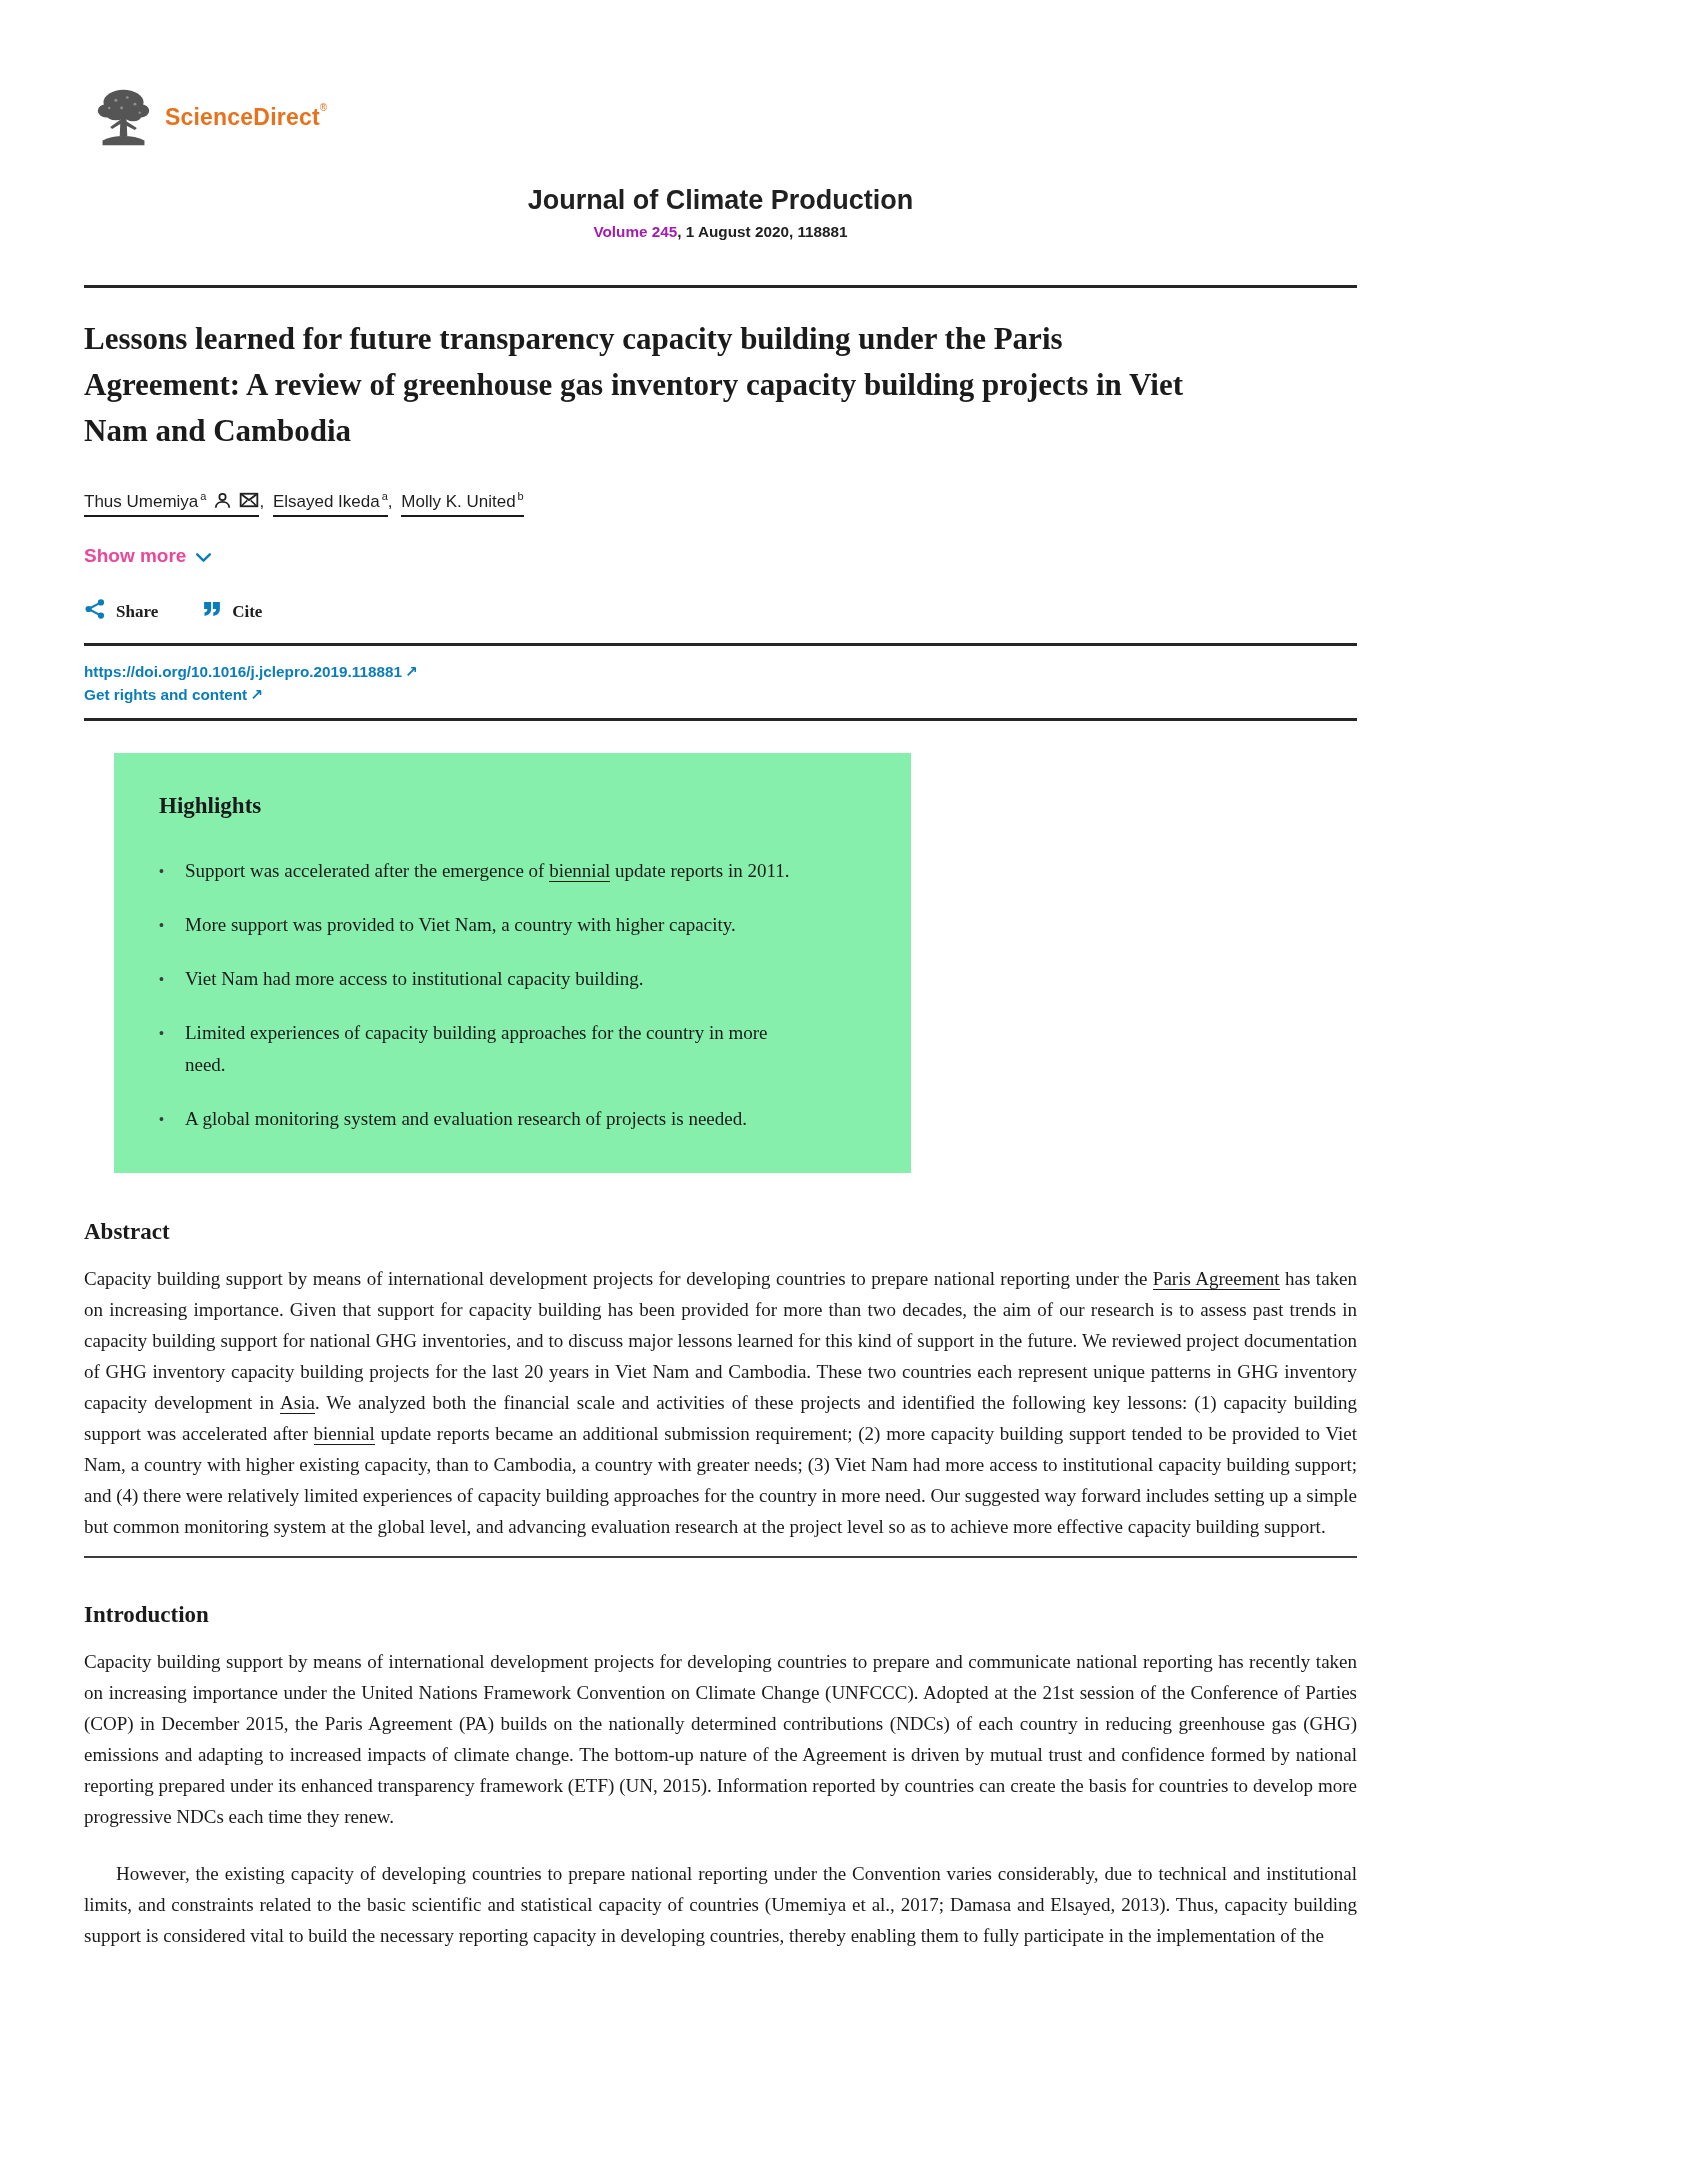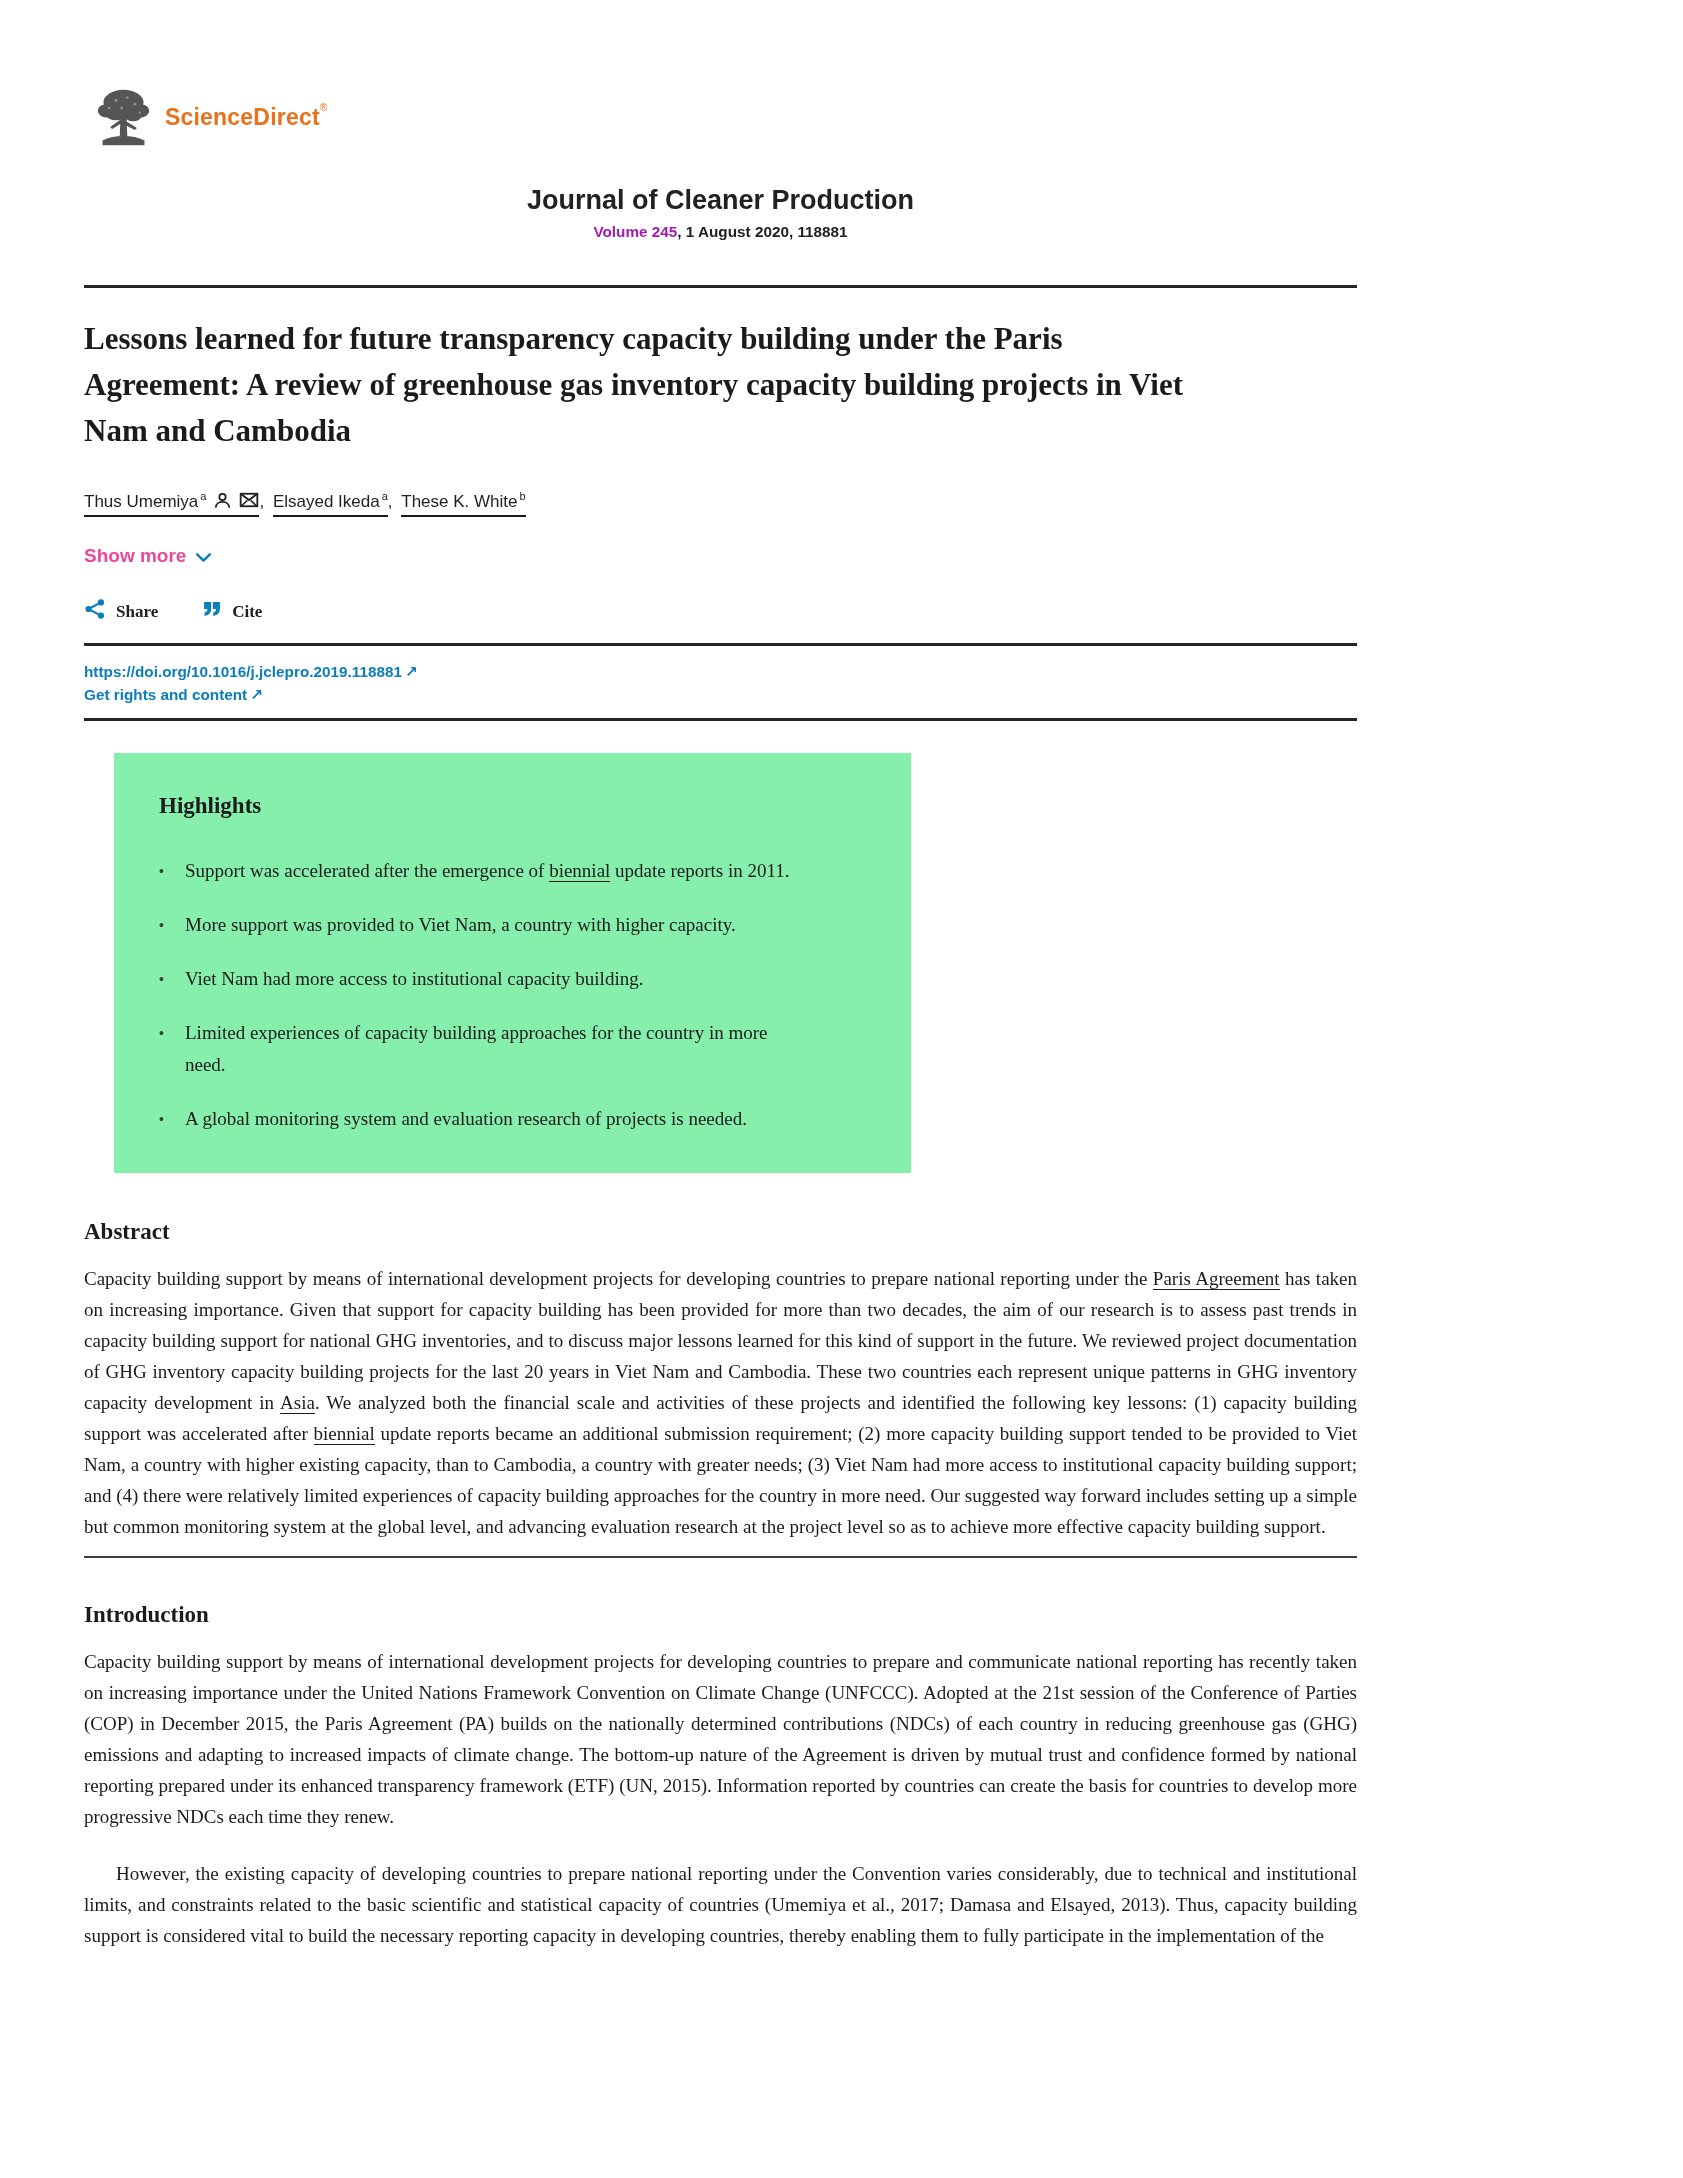--- a/index.html
+++ b/index.html
@@ -120,41 +120,41 @@
       </span>
       <span>
         <span class="sd-text">ScienceDirect</span><span class="sd-reg">®</span>
       </span>
     </a>
   </div>
 
   <div class="content">
 
     <div class="journal-head">
-      <div class="journal-title">Journal of Cleaner Production</div>
+      <div class="journal-title">Journal of Climate Production</div>
       <div class="journal-issue">
         <span class="vol-link">Volume 245</span><span>, 1 August 2020, 118881</span>
       </div>
     </div>
 
     <hr class="rule r1">
 
     <h1 class="title">Lessons learned for future transparency capacity building under the Paris Agreement: A review of greenhouse gas inventory capacity building projects in Viet Nam and Cambodia</h1>
 
     <div class="authors">
       <span class="author"><span>Thus Umemiya</span><sup>a</sup><span class="a-icon"><svg viewBox="0 0 24 24" width="19" height="19">
               <circle cx="12" cy="7.5" r="4" fill="none" stroke="#212121" stroke-width="2.2"></circle>
               <path d="M3.5 21c0-4.6 3.8-7.2 8.5-7.2s8.5 2.6 8.5 7.2" fill="none" stroke="#212121" stroke-width="2.2"></path>
             </svg></span><span class="a-icon"><svg viewBox="0 0 24 24" width="20" height="20">
               <rect x="2" y="4.5" width="20" height="15" fill="none" stroke="#212121" stroke-width="2.2"></rect>
               <path d="M2 4.5l10 7.5 10-7.5" fill="none" stroke="#212121" stroke-width="2.2"></path>
               <path d="M2.5 19.5l7.5-7M21.5 19.5l-7.5-7" fill="none" stroke="#212121" stroke-width="1.8"></path>
             </svg></span></span><span class="sep">, </span>
       <span class="author"><span>Elsayed Ikeda</span><sup>a</sup></span><span class="sep">, </span>
-      <span class="author"><span>These K. White</span><sup>b</sup></span>
+      <span class="author"><span>Molly K. United</span><sup>b</sup></span>
     </div>
 
     <button class="show-more">
       <span>Show more</span>
       <span class="chev">
         <svg viewBox="0 0 24 24" width="19" height="19">
             <path d="M4 8l8 8 8-8" fill="none" stroke="#0c7dbb" stroke-width="3" stroke-linecap="round" stroke-linejoin="round"></path>
           </svg>
       </span>
     </button>

